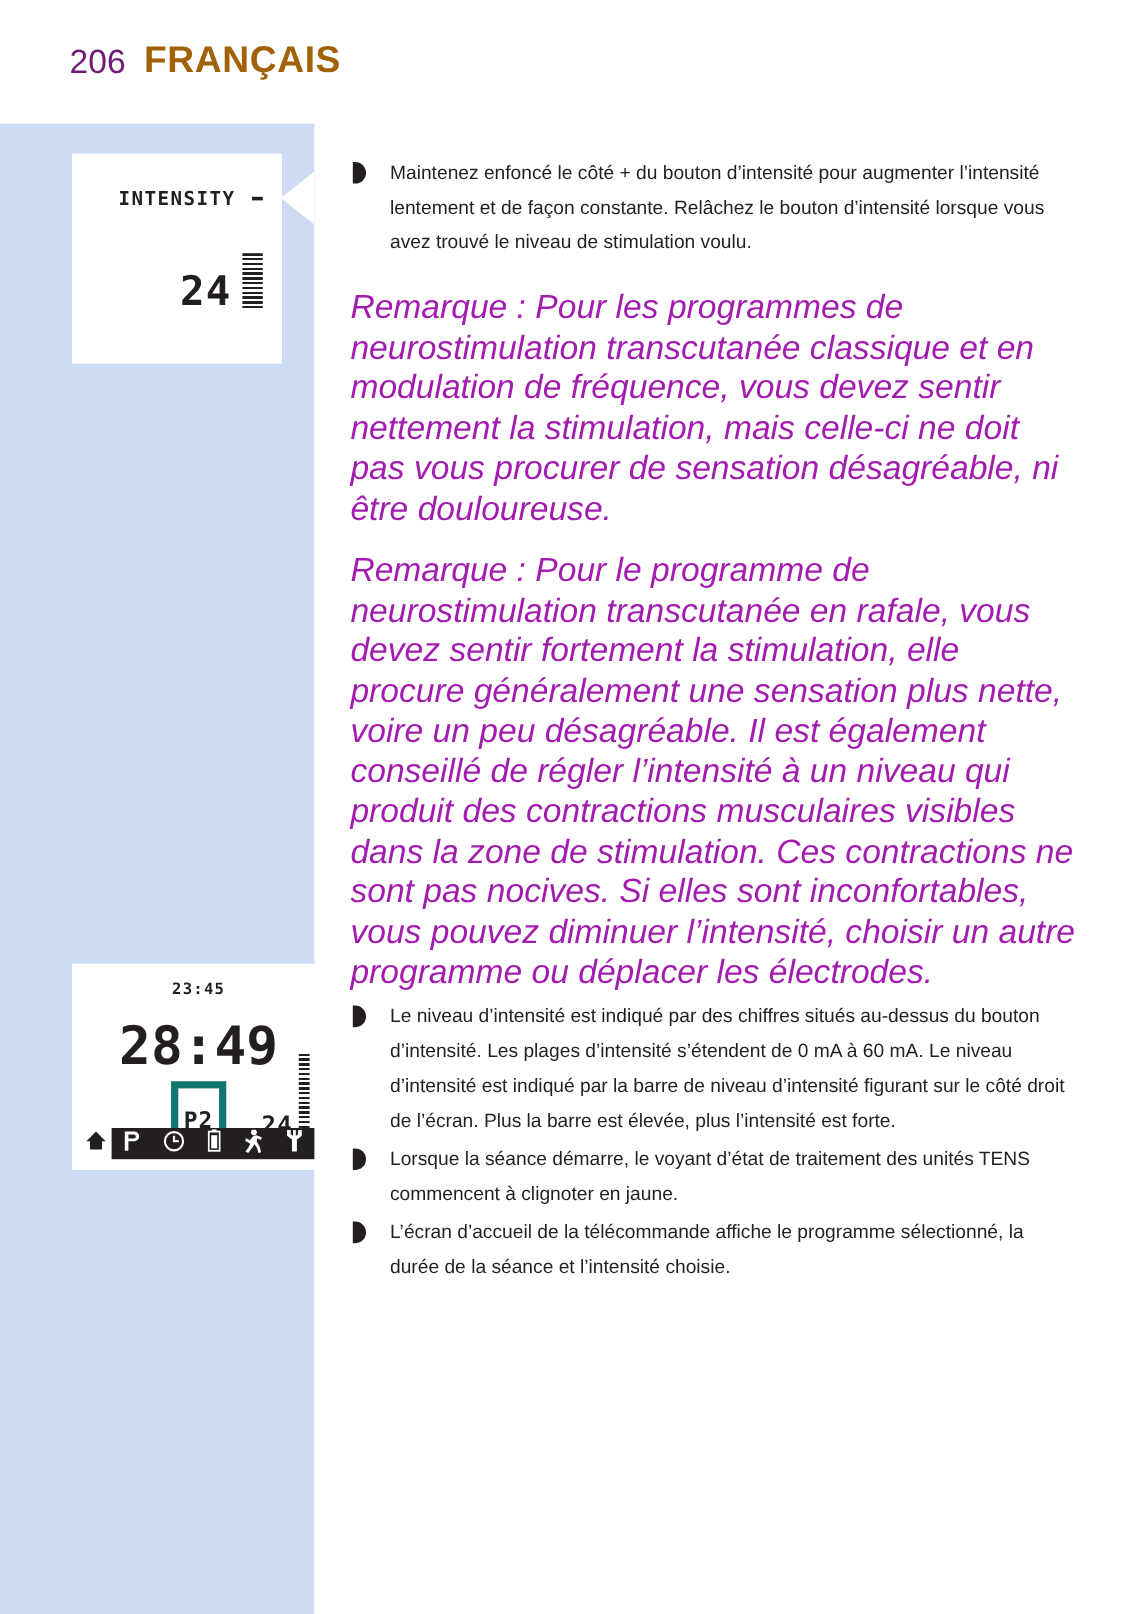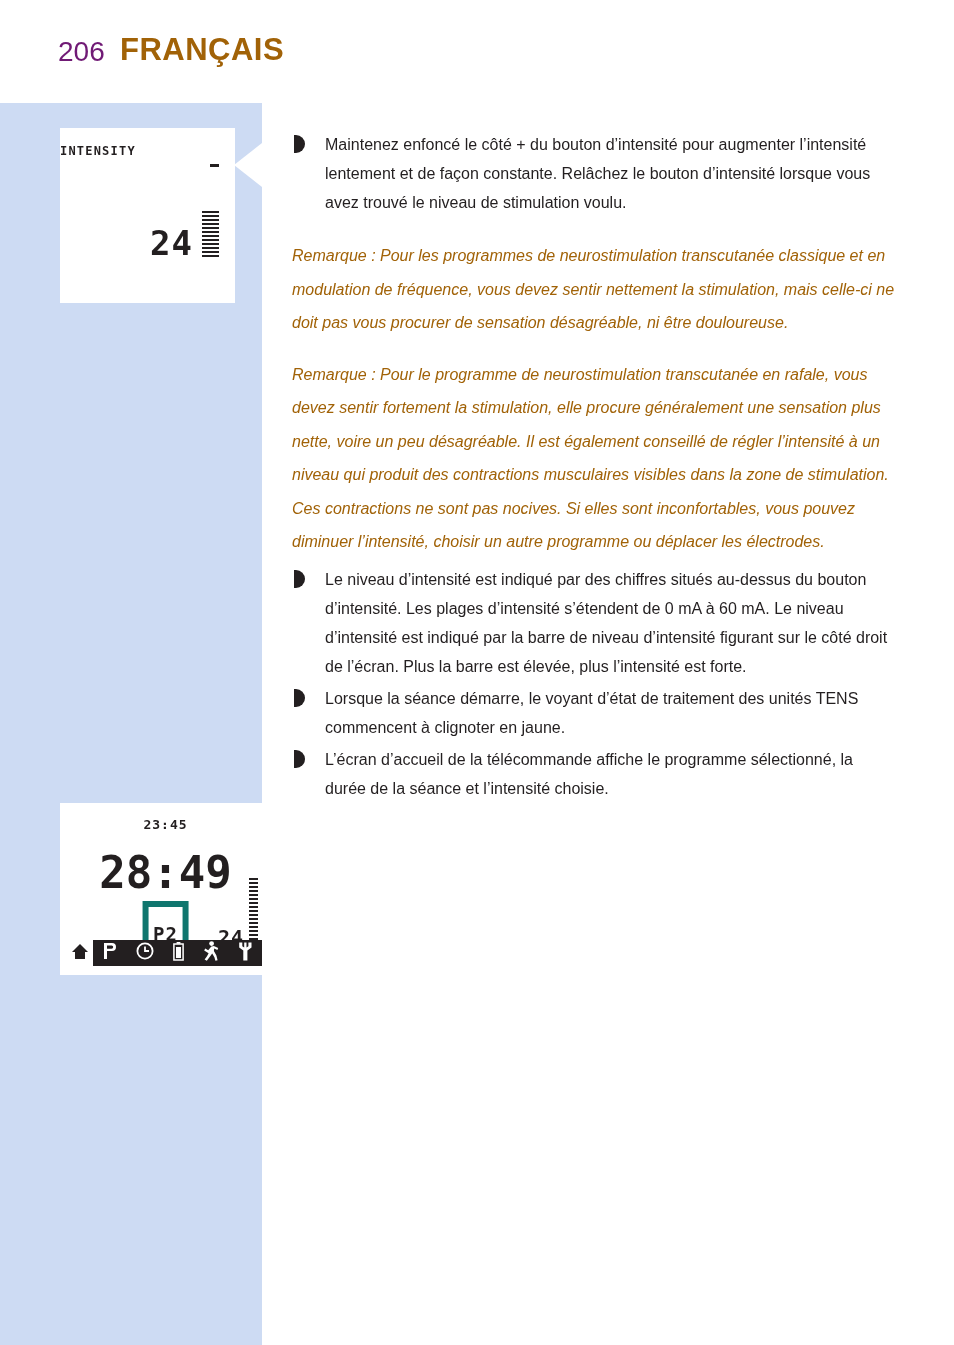--- a/index.html
+++ b/index.html
@@ -87,23 +87,23 @@
   .lcd {
     font-family: "DejaVu Sans Mono", monospace;
     color: #231f20;
     font-weight: bold;
     letter-spacing: 1px;
   }
 
   #intensity-label {
     position: absolute;
     left: 0; right: 0;
-    top: 16px;
-    text-align: left;
-    font-size: 12px;
+    top: 28px;
+    text-align: center;
+    font-size: 16px;
     letter-spacing: 1.2px;
   }
   #intensity-minus {
     position: absolute;
     right: 16px;
     top: 36px;
     width: 9px;
     height: 3px;
     background: #231f20;
   }
@@ -209,23 +209,23 @@
     position: absolute;
     left: 2px;
     top: 5px;
     width: 11px;
     height: 18px;
     background: #231f20;
     border-radius: 0 9px 9px 0;
   }
   .note-paragraph {
     font-style: italic;
-    font-size: 16px;
+    font-size: 28px;
     line-height: 33.5px;
-    color: #a16207;
+    color: #a21caf;
     margin-bottom: 18px;
     font-family: "Liberation Sans", sans-serif;
   }
   #bullet-first { margin-bottom: 22px; }
   #note-2 { margin-bottom: 6px; }
 </style>
 </head>
 <body>
 
 <div id="page-header">

